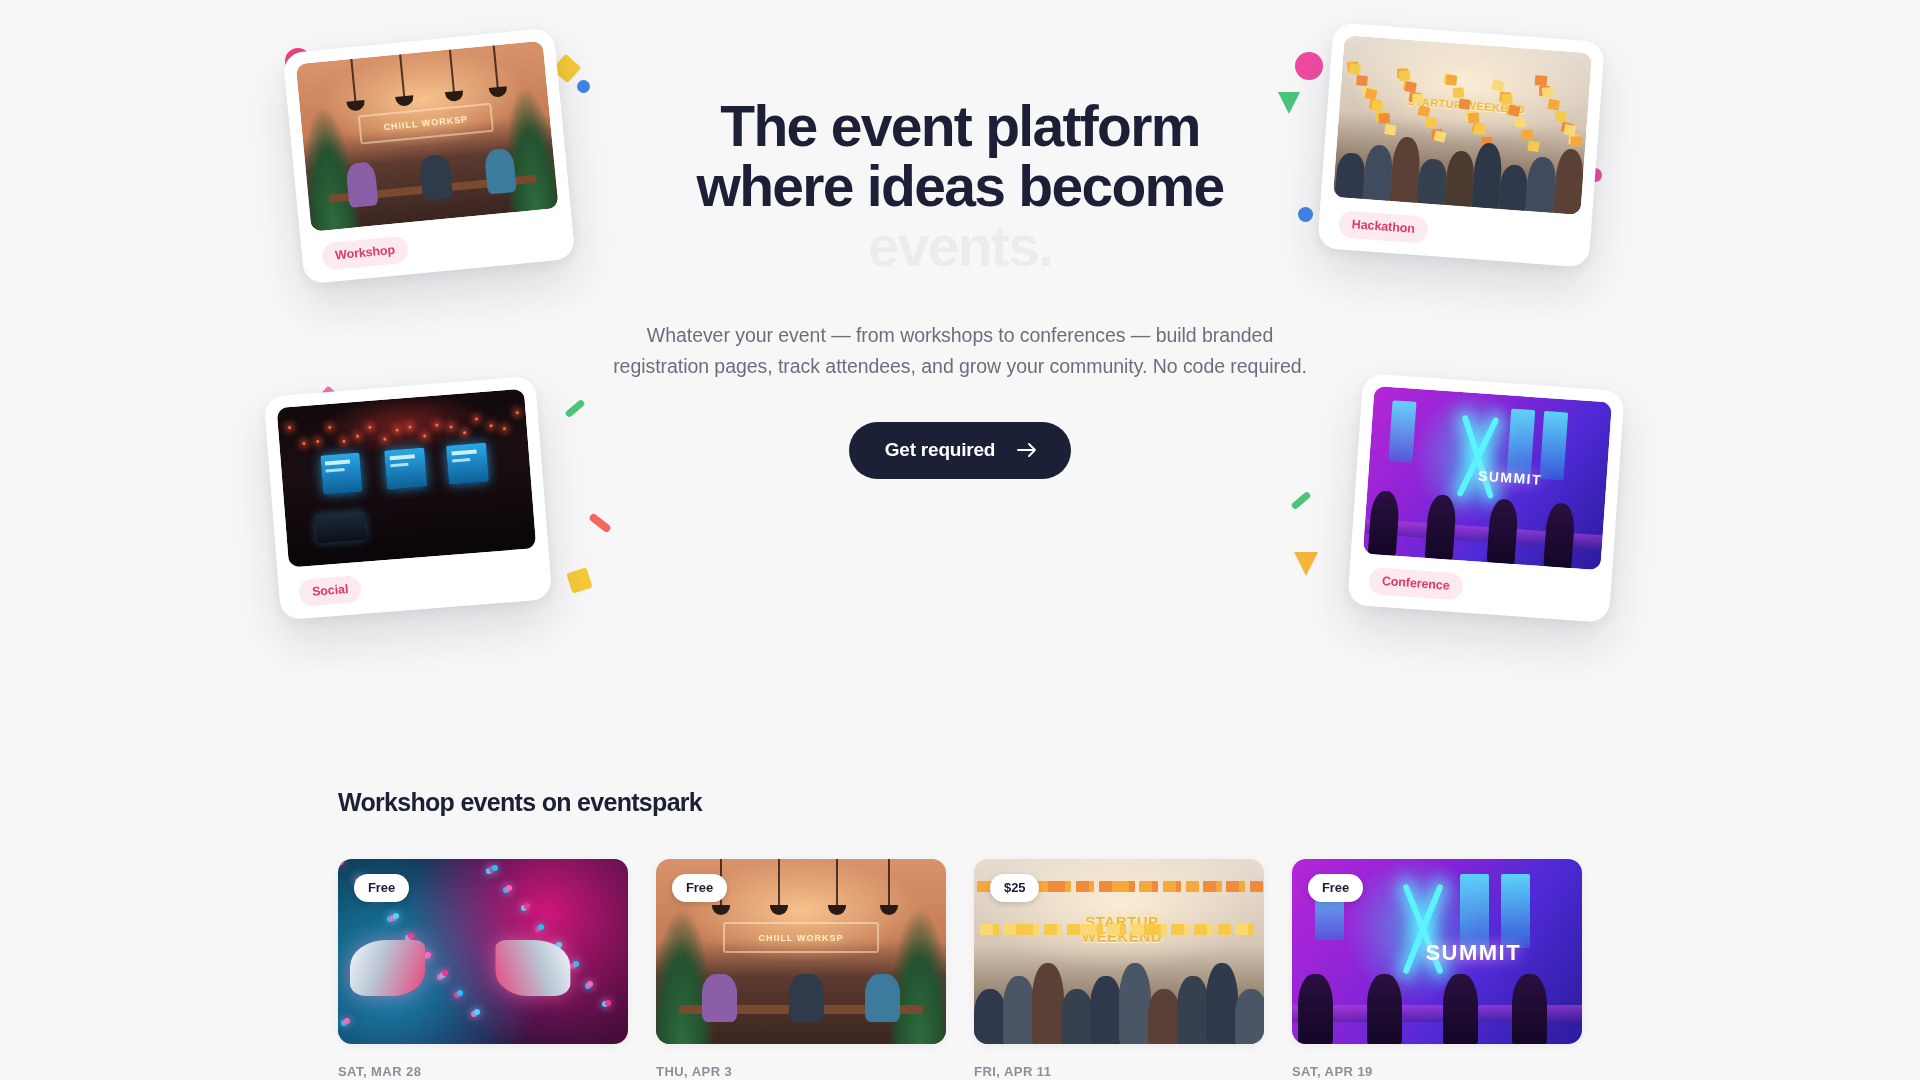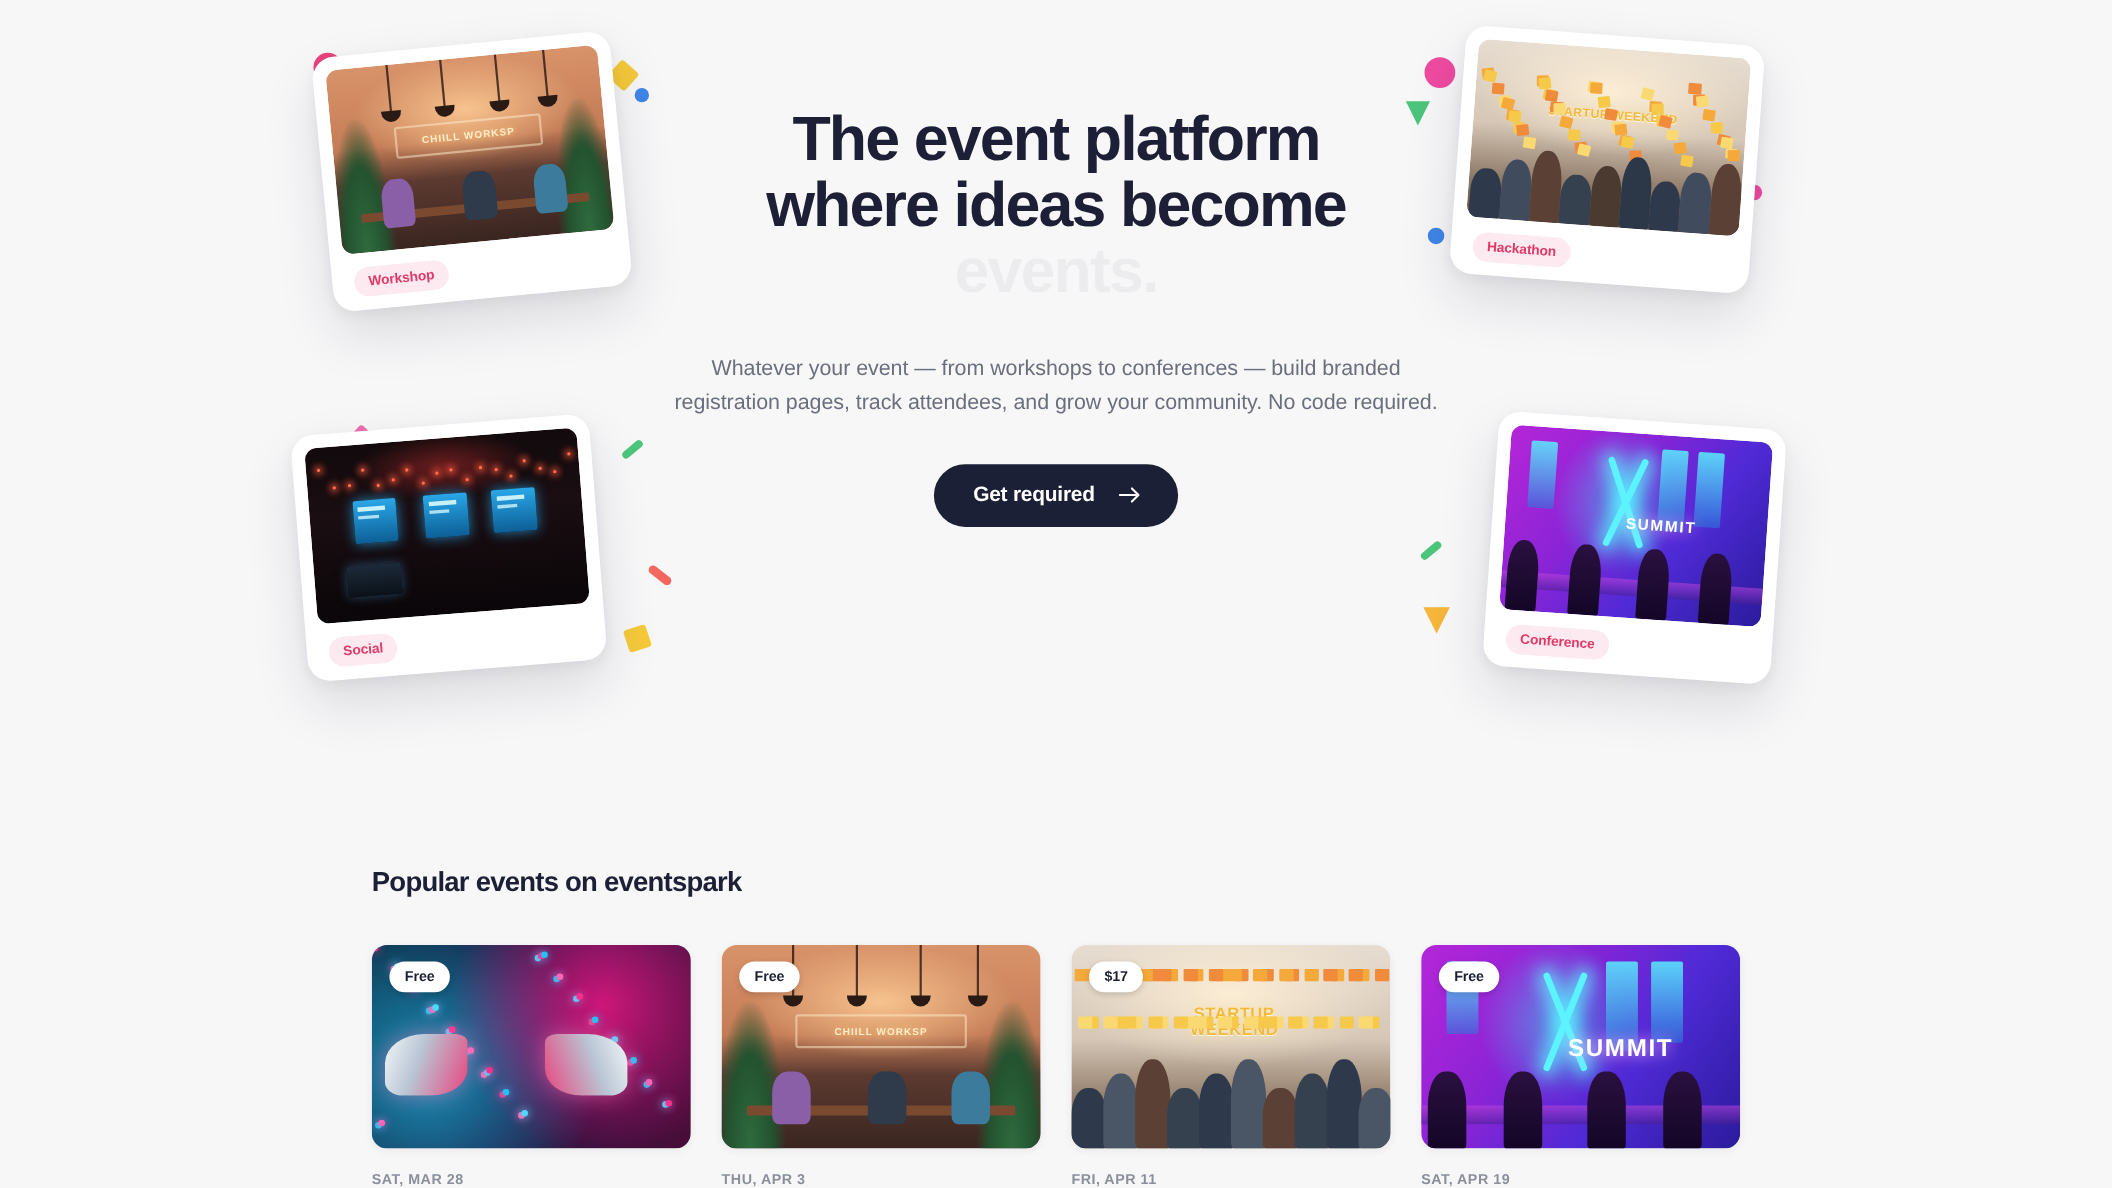--- a/index.html
+++ b/index.html
@@ -397,21 +397,21 @@
           <svg class="arrow" viewBox="0 0 20 16" fill="none">
             <path d="M1 8h17M12 2l6 6-6 6" stroke="#fff" stroke-width="1.9" stroke-linecap="round" stroke-linejoin="round"></path>
           </svg>
         </button>
       </div>
 
     </div>
   </section>
 
   <section class="section">
-    <h2 class="section-title">Popular events on eventspark</h2>
+    <h2 class="section-title">Workshop events on eventspark</h2>
     <div class="event-grid" id="event-grid">
         <div class="event-card">
           <div class="event-media">
             <div class="ph ph-ai">
               <div class="node" style="background: rgb(255, 47, 142); left: 0%; top: 0%; box-shadow: rgb(255, 47, 142) 0px 0px 9px;"></div>
               <div class="node" style="background: rgb(34, 195, 242); left: 17%; top: 31%; box-shadow: rgb(34, 195, 242) 0px 0px 9px;"></div>
               <div class="node" style="background: rgb(255, 102, 184); left: 34%; top: 62%; box-shadow: rgb(255, 102, 184) 0px 0px 9px;"></div>
               <div class="node" style="background: rgb(79, 216, 255); left: 51%; top: 5%; box-shadow: rgb(79, 216, 255) 0px 0px 9px;"></div>
               <div class="node" style="background: rgb(255, 47, 142); left: 68%; top: 36%; box-shadow: rgb(255, 47, 142) 0px 0px 9px;"></div>
               <div class="node" style="background: rgb(34, 195, 242); left: 85%; top: 67%; box-shadow: rgb(34, 195, 242) 0px 0px 9px;"></div>
@@ -531,21 +531,21 @@
               <div class="crowd" style="left: 10%; background: rgb(74, 85, 101); height: 37%;"></div>
               <div class="crowd" style="left: 20%; background: rgb(90, 64, 53); height: 44%;"></div>
               <div class="crowd" style="left: 30%; background: rgb(54, 65, 79); height: 30%;"></div>
               <div class="crowd" style="left: 40%; background: rgb(46, 58, 76); height: 37%;"></div>
               <div class="crowd" style="left: 50%; background: rgb(74, 85, 101); height: 44%;"></div>
               <div class="crowd" style="left: 60%; background: rgb(90, 64, 53); height: 30%;"></div>
               <div class="crowd" style="left: 70%; background: rgb(54, 65, 79); height: 37%;"></div>
               <div class="crowd" style="left: 80%; background: rgb(46, 58, 76); height: 44%;"></div>
               <div class="crowd" style="left: 90%; background: rgb(74, 85, 101); height: 30%;"></div>
             </div>
-            <div class="price-badge">$17</div>
+            <div class="price-badge">$25</div>
           </div>
           <div class="event-date">FRI, APR 11</div>
         </div>
         <div class="event-card">
           <div class="event-media">
             <div class="ph ph-conf">
               <div class="scr" style="left:8%"></div>
               <div class="scr" style="left:58%;height:44%"></div>
               <div class="scr" style="left:72%;height:40%"></div>
               <div class="xbeam">

